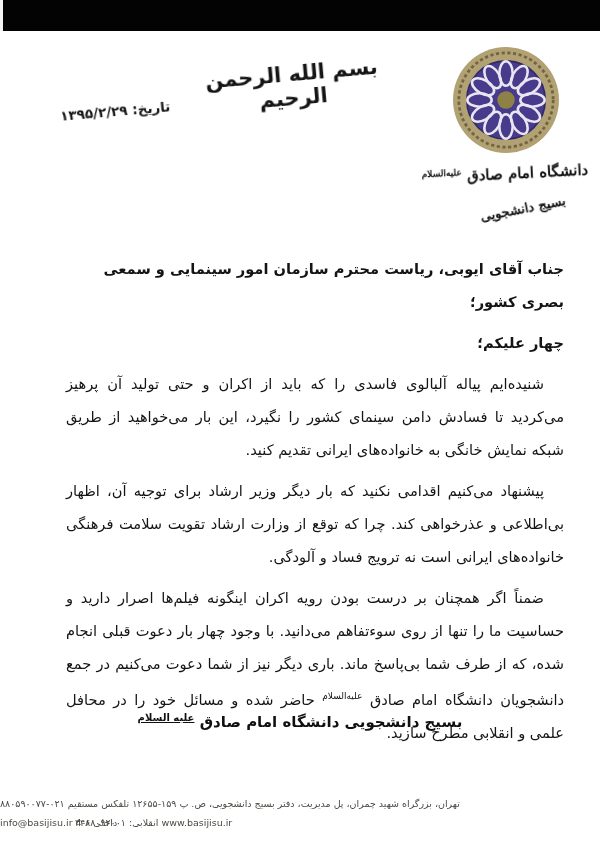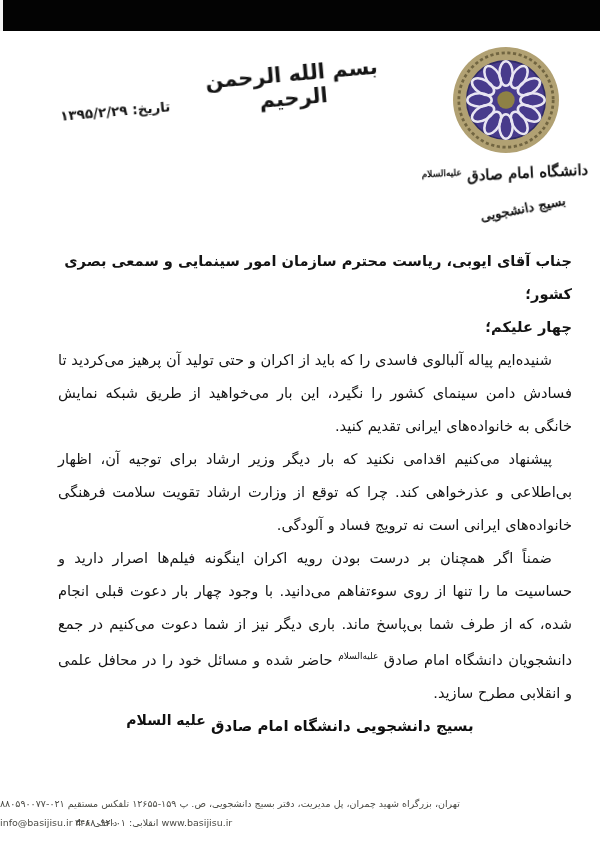--- a/index.html
+++ b/index.html
@@ -60,31 +60,31 @@
     color:#121212;
     filter:blur(.25px);
   }
   
   .letter{
     position:absolute;top:244px;right:28px;left:58px;
     font-size:14.6px;line-height:33px;
     text-align:justify;
     color:#141414;
   }
-  .letter p{margin:0;}
+  .letter p{margin:8px;}
   .letter .salutation,.letter .greeting{font-weight:bold;text-align:right;}
   .letter .body-par{text-indent:20px;}
   .letter sup{font-size:9px;}
   .signature{
     position:absolute;top:712px;left:0;width:600px;
     text-align:center;
     font-size:15px;font-weight:bold;
     color:#101010;
   }
-  .signature sup{font-size:14px;font-weight:bold;}
+  .signature sup{font-size:10px;font-weight:bold;text-decoration:underline;}
   
   .footer{
     position:absolute;top:798px;left:0;width:600px;
     font-size:9.5px;color:#4a4a44;
     text-align:left;
     filter:blur(.3px);
   }
   .footer .f-line1{white-space:nowrap;}
   .footer .f-line2{position:relative;margin-top:8px;white-space:nowrap;}
   .footer .f-ext{position:absolute;left:75px;top:0;}

